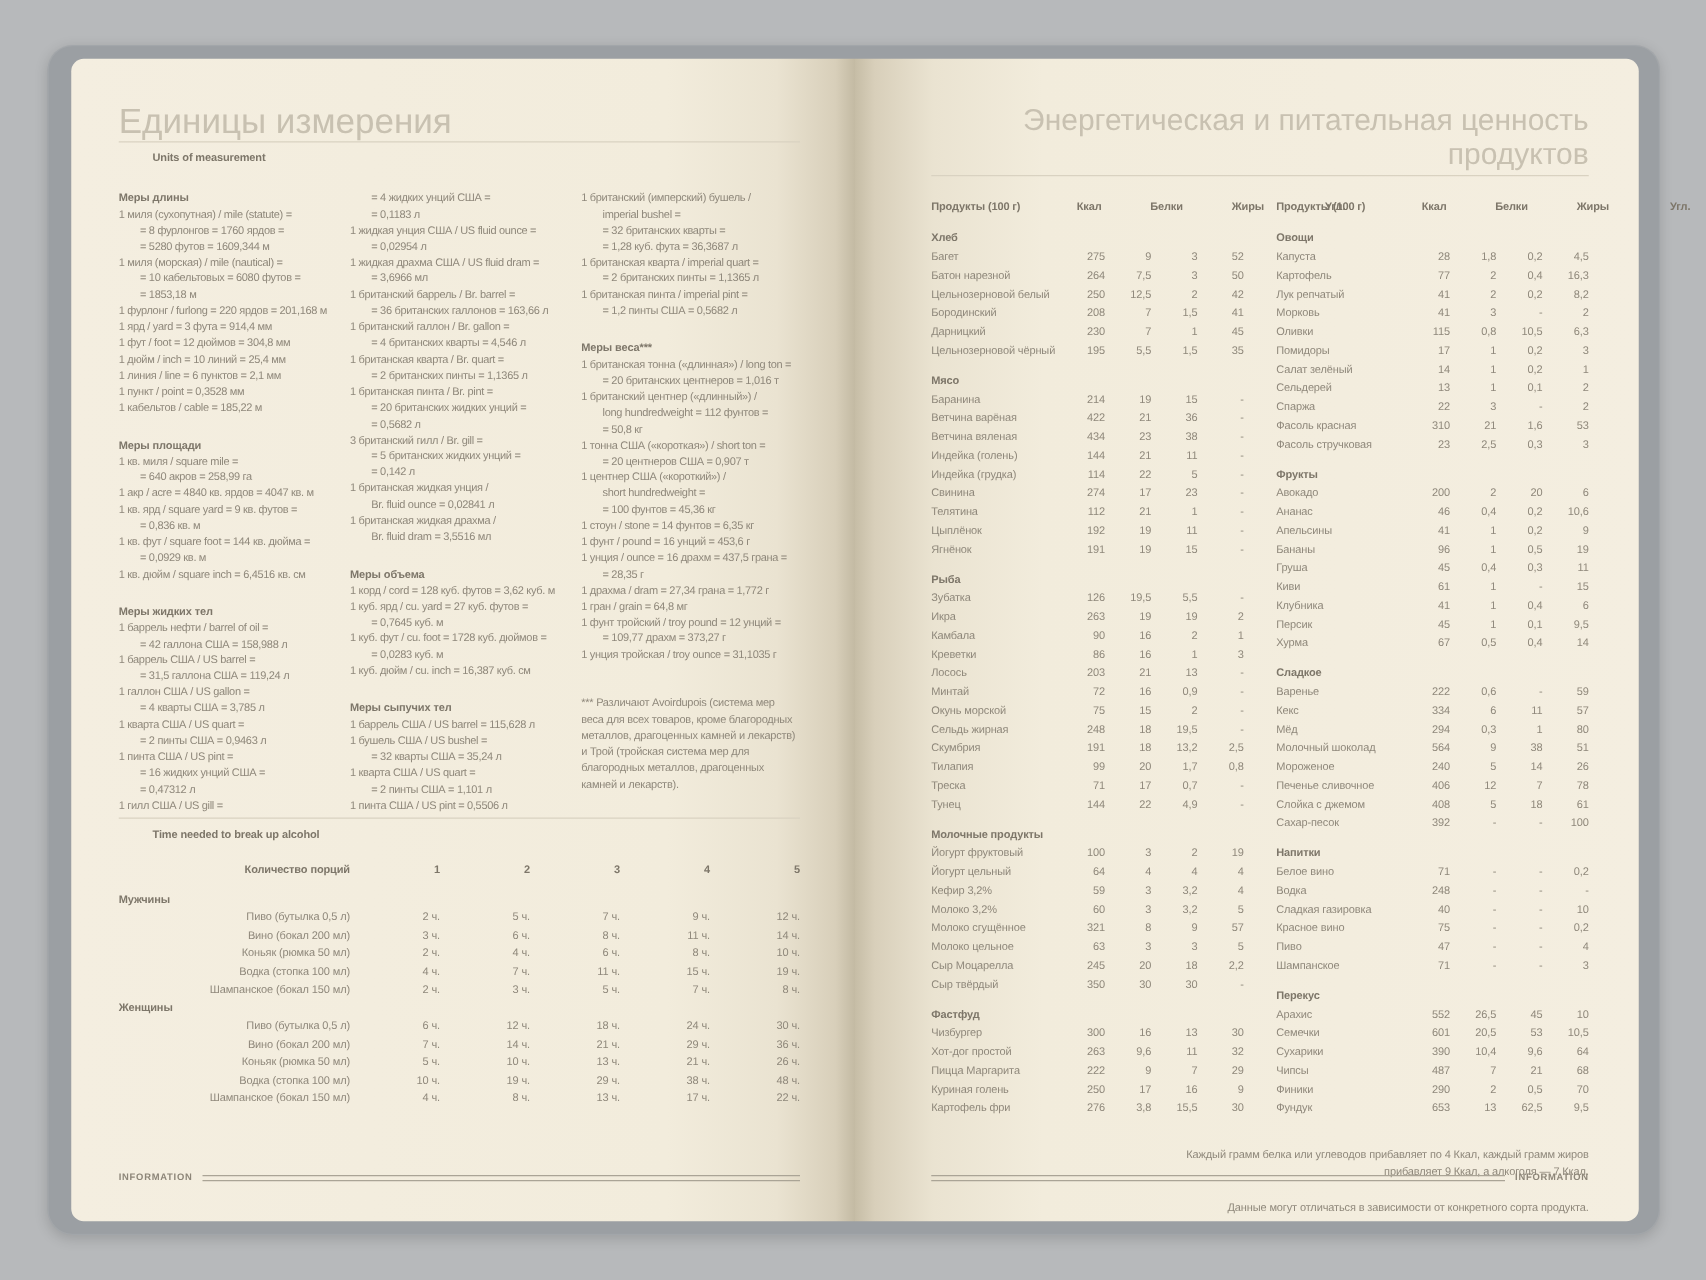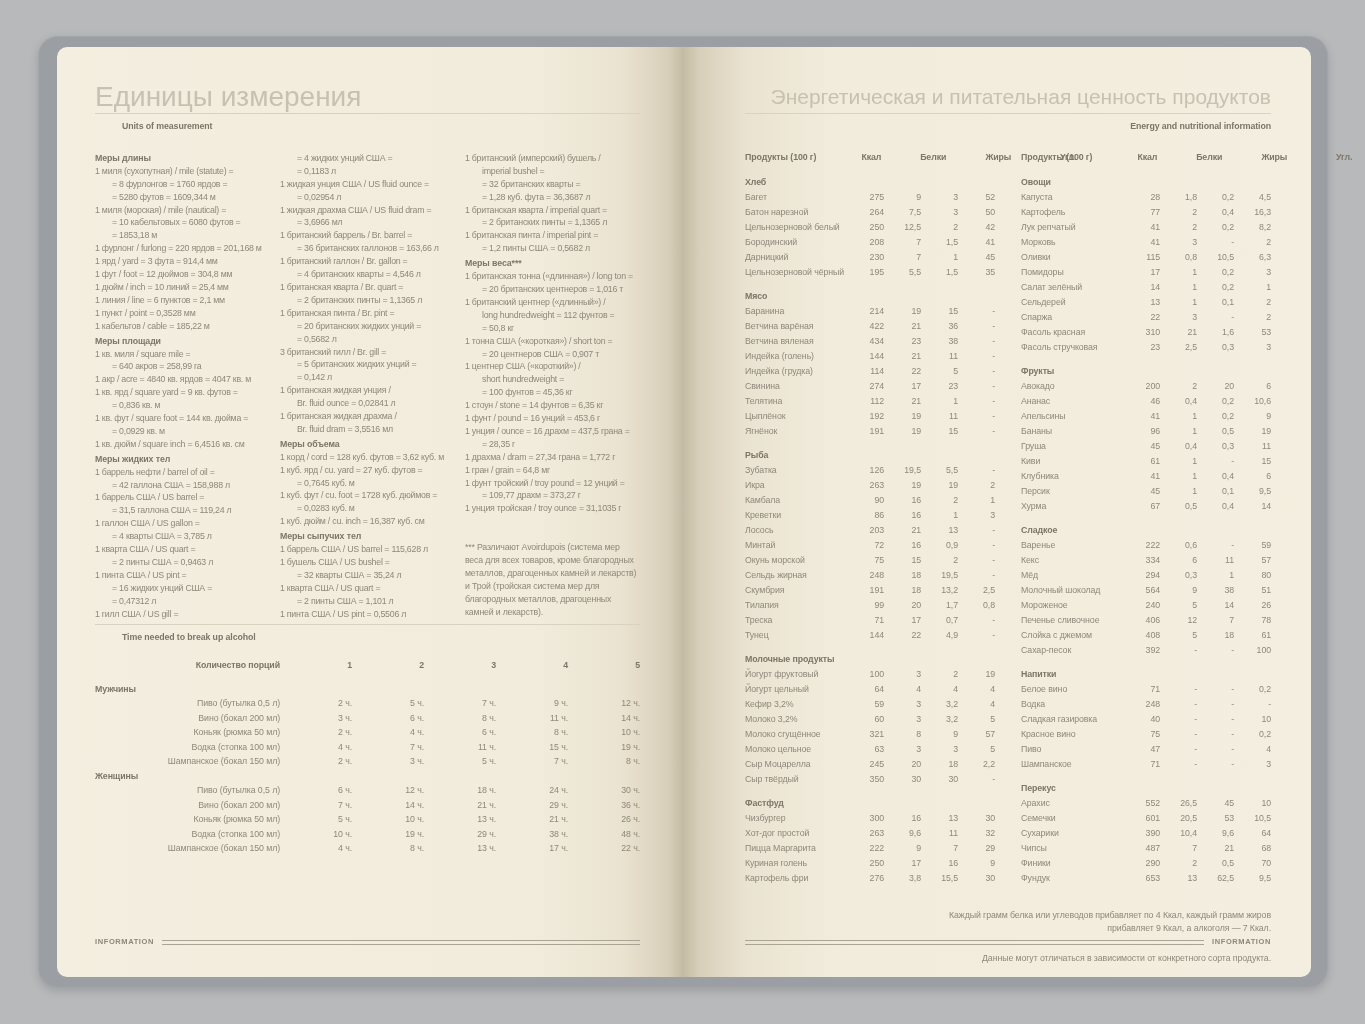--- a/index.html
+++ b/index.html
@@ -25,29 +25,29 @@
   }
   .page-right{
     left:684px;border-radius:0 10px 10px 0;
     background:linear-gradient(270deg,#f4eee0 0%,#f2ecdc 76%,#eae3d1 90%,#d8cfba 97.5%,#c6bda6 100%);
   }
   .inner-l{position:absolute;left:38px;right:44px;top:36px;bottom:26px;}
   .inner-r{position:absolute;left:61px;right:40px;top:36px;bottom:26px;}
   h1{
     margin:0;font-weight:400;color:#c8c1b1;font-size:28px;line-height:27px;letter-spacing:0;
   }
-  .t-right{text-align:right;font-size:21px;}
+  .t-right{text-align:right;font-size:24px;}
   .rule{border-bottom:1px solid #d9d2c1;margin-top:3px;}
   .subtitle{font-weight:bold;color:#7d7669;font-size:8.8px;margin-top:6px;margin-left:27px;}
   .sub-right{text-align:right;}
 
   
   .m-cols{display:flex;gap:11px;margin-top:19px;}
   .m-col{width:174px;flex:0 0 174px;}
-  .m-sec{margin-top:2px;}
+  .m-sec{margin-top:17px;}
   .m-col .m-sec:first-child{margin-top:0;}
   .m-head{font-weight:bold;color:#7d7669;}
   .m-line{white-space:nowrap;letter-spacing:-0.25px;}
   .m-line.ind{padding-left:17px;}
   .m-note{margin-top:26px;letter-spacing:-0.2px;}
 
   
   .alc-title{margin-top:30px;}
   .alc-table{margin-top:16px;}
   .alc-row{display:flex;height:14.5px;}
@@ -310,21 +310,20 @@
       <span class="footer-label">INFORMATION</span>
       <div class="dbl-line"></div>
     </div>
   </div>
 </div>
 
 <div class="page page-right">
   <div class="inner-r">
     <h1 class="t-right">Энергетическая и питательная ценность продуктов</h1>
     <div class="rule"></div>
-    <div class="subtitle sub-right">Energy and nutritional information</div>
 
     <div class="food-groups">
       <div class="food-col">
           <div class="f-row f-head">
             <div class="f-label">Продукты (100 г)</div>
             <div class="f-cell">Ккал</div>
             <div class="f-cell">Белки</div>
             <div class="f-cell">Жиры</div>
             <div class="f-cell">Угл.</div>
           </div>

